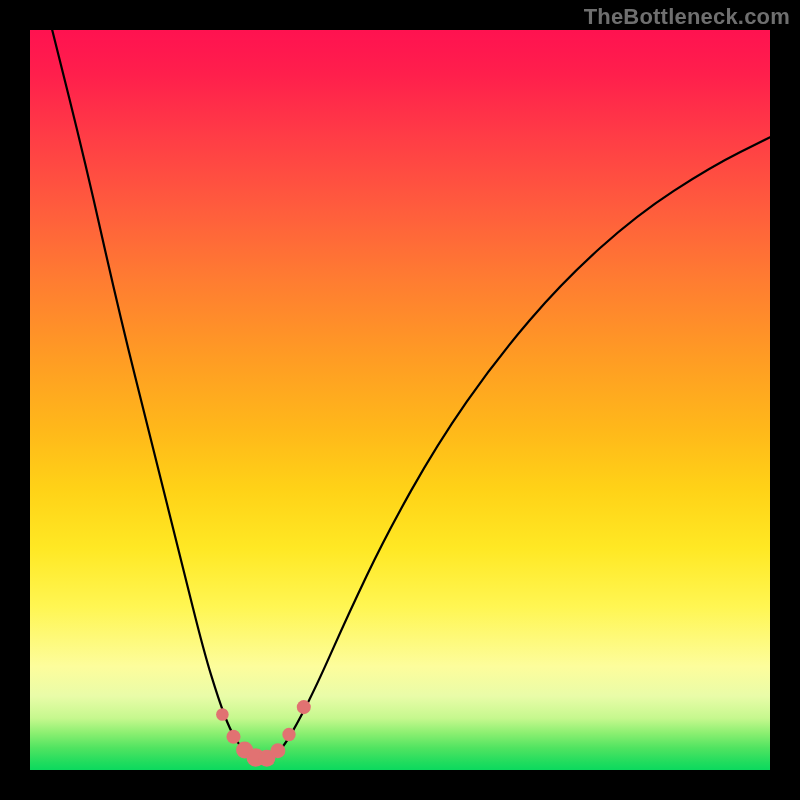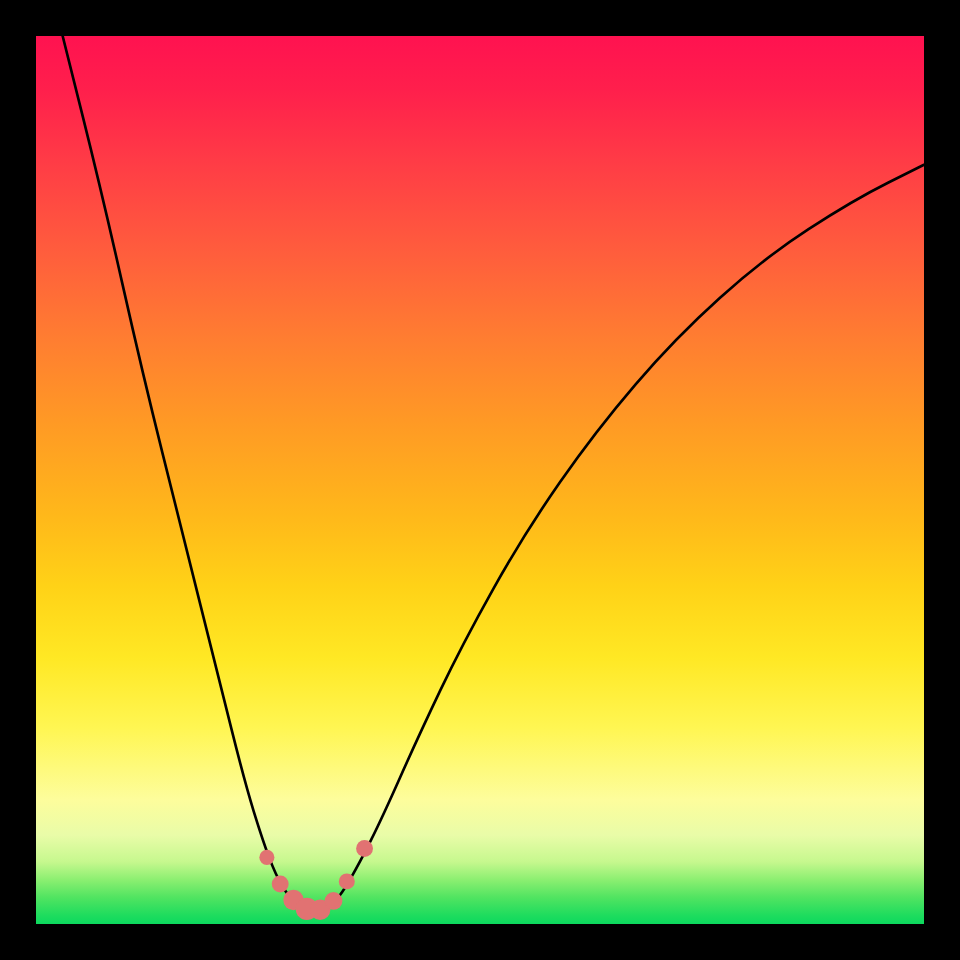--- a/index.html
+++ b/index.html
@@ -73,20 +73,21 @@
     stroke-linejoin: round;
   }
   .bead {
     fill: #e17272;
   }
 </style>
 </head>
 <body>
 
 <div class="frame">
+  <div class="watermark">TheBottleneck.com</div>
 
   <div class="plot-area">
     <div class="gradient-bg"></div>
 
     <svg class="curve" viewBox="0 0 740 740" preserveAspectRatio="none">
       <path id="curve-path" class="curve-path" d="M 22.20 0.00 Q 22.20 0.00 38.85 66.60 Q 55.50 133.20 72.15 207.20 Q 88.80 281.20 105.45 347.80 Q 122.10 414.40 136.90 473.60 Q 151.70 532.80 162.80 577.20 Q 173.90 621.60 181.30 645.65 Q 188.70 669.70 194.25 684.50 Q 199.80 699.30 205.35 708.55 Q 210.90 717.80 216.45 722.24 Q 222.00 726.68 227.55 728.16 Q 233.10 729.64 238.65 728.16 Q 244.20 726.68 249.75 720.39 Q 255.30 714.10 262.70 701.15 Q 270.10 688.20 279.35 669.70 Q 288.60 651.20 303.40 617.90 Q 318.20 584.60 336.70 545.75 Q 355.20 506.90 381.10 460.65 Q 407.00 414.40 436.60 371.85 Q 466.20 329.30 499.50 290.45 Q 532.80 251.60 569.80 218.30 Q 606.80 185.00 643.80 160.95 Q 680.80 136.90 710.40 122.10 T 740.00 107.30"></path>
       <g id="beads-group">
           <circle cx="192.40" cy="684.50" r="6.29" class="bead"></circle>
           <circle cx="203.50" cy="706.70" r="7.03" class="bead"></circle>
           <circle cx="214.60" cy="720.02" r="8.51" class="bead"></circle>

